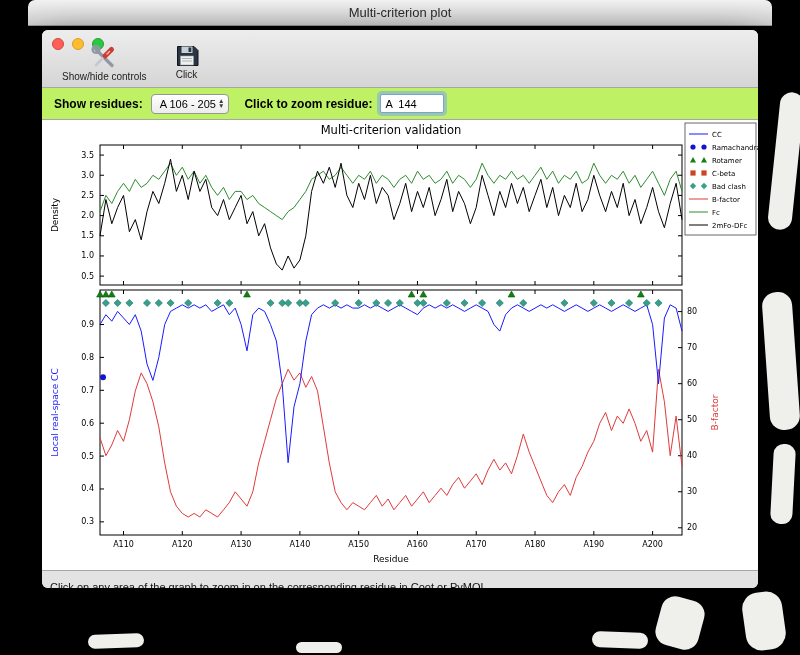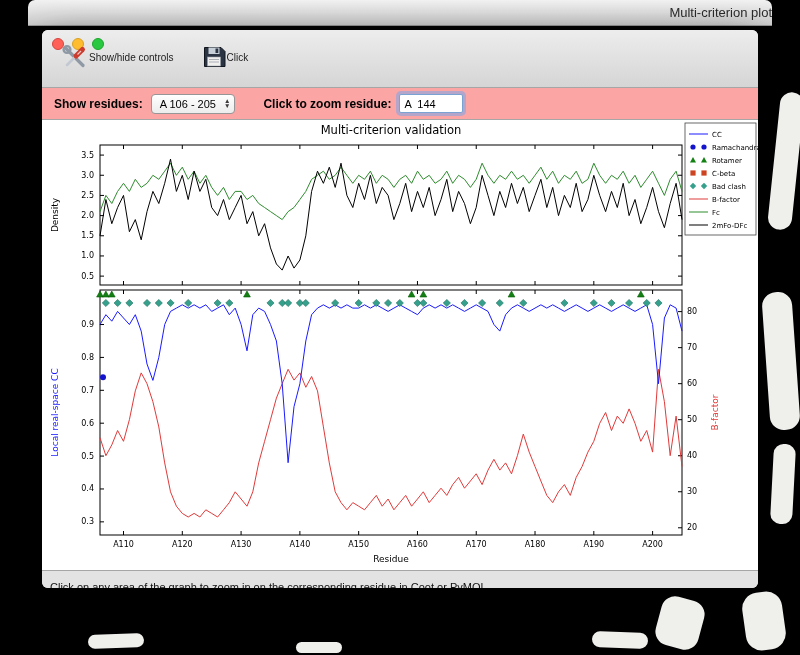--- a/index.html
+++ b/index.html
@@ -1,46 +1,46 @@
 <!DOCTYPE html>
 <html><head>
 <meta charset="utf-8">
 <style>
   *{box-sizing:border-box;margin:0;padding:0}
   html,body{width:800px;height:655px;background:#000;overflow:hidden;
     font-family:"Liberation Sans",sans-serif;position:relative}
 
   .backdrop-titlebar{position:absolute;left:28px;top:0;width:744px;height:26px;
     background:linear-gradient(#f2f2f2,#cfcfcf);border-radius:7px 7px 0 0;
-    border-bottom:1px solid #979797;display:flex;align-items:center;justify-content:flex-end;
+    border-bottom:1px solid #979797;display:flex;align-items:center;justify-content:center;
     font-size:13px;color:#2b2b2b}
 
   .window{position:absolute;left:42px;top:30px;width:716px;height:558px;border-radius:6px;
     background:#e2e2e2;overflow:hidden;box-shadow:0 16px 40px rgba(0,0,0,.9)}
 
   .chrome{position:relative;height:58px;background:linear-gradient(#ededed,#d5d5d5);
     border-bottom:1px solid #a6a6a6}
   .lights{position:absolute;top:8px;left:10px;display:flex;gap:8px}
   .light{width:12px;height:12px;border-radius:50%}
   .light.red{background:#ff5f57;border:1px solid #d6453e}
   .light.yellow{background:#febc2e;border:1px solid #d8a125}
   .light.green{background:#28c840;border:1px solid #1ea62f}
 
   .toolbar{position:absolute;top:14px;left:16px;display:flex;gap:20px}
-  .tool-button{display:flex;flex-direction:row;align-items:center;gap:1px;
+  .tool-button{display:flex;flex-direction:column;align-items:center;gap:1px;
     font-size:10px;color:#1c1c1c;padding:0 4px;cursor:default}
   .tool-button svg{display:block}
 
-  .controls-row{height:32px;background:#fca5a5;border-bottom:1px solid #a6a6a6;
+  .controls-row{height:32px;background:#bef264;border-bottom:1px solid #a6a6a6;
     display:flex;align-items:center;padding:0 12px;gap:8px}
   .ctl-label{font-weight:bold;font-size:12px;color:#000}
-  .ctl-label.second{margin-left:20px}
+  .ctl-label.second{margin-left:7px}
   .popup{display:flex;align-items:center;background:linear-gradient(#ffffff,#ececec);
     border:1px solid #969696;border-radius:4px;height:20px;padding:0 4px 0 8px;
-    font-size:11px;gap:6px;box-shadow:inset 0 1px 0 #fff}
+    font-size:11px;gap:0;box-shadow:inset 0 1px 0 #fff}
   .stepper{display:flex;flex-direction:column;align-items:center;line-height:4.5px;
     font-size:6.5px;color:#3c3c3c;padding-left:2px}
   .zoom-input{width:64px;height:19px;border:1px solid #7aa3d4;border-radius:2px;
     font-size:11px;padding:0 4px;font-family:"Liberation Sans",sans-serif;
     box-shadow:0 0 0 3px rgba(120,168,235,.55);background:#fff}
 
   .plot-area{height:450px;background:#15803d}
 
   .status-bar{height:32px;background:#e3e3e3;border-top:1px solid #a6a6a6;
     display:flex;align-items:center;padding:0 8px;font-size:11px;color:#111}

